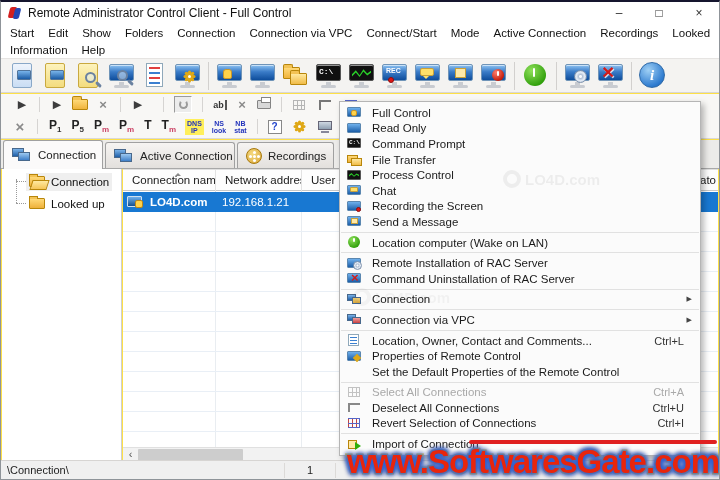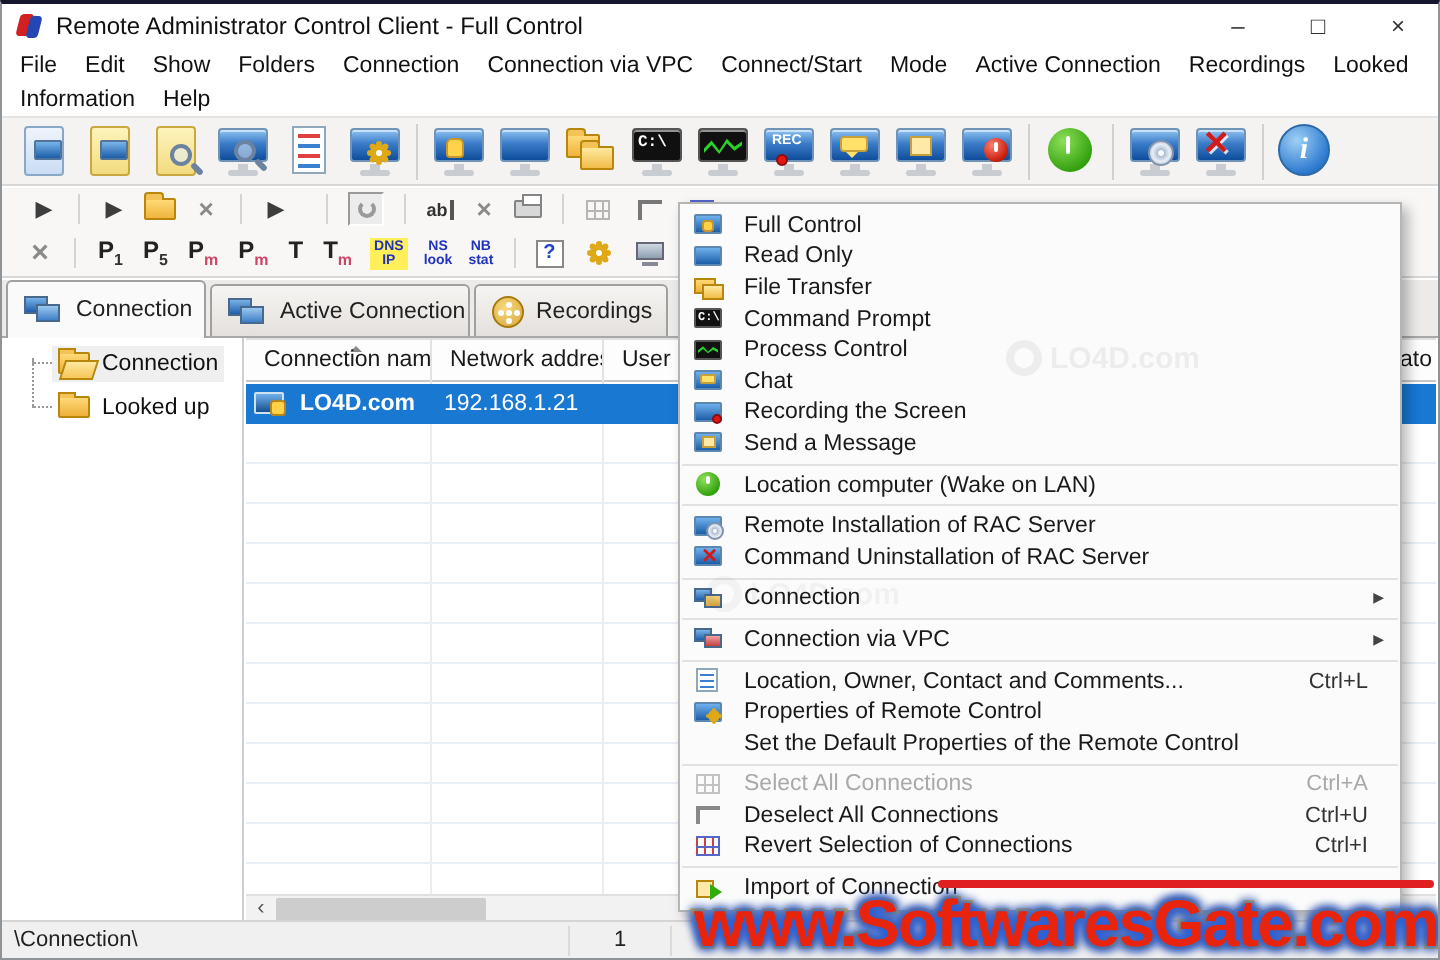--- a/index.html
+++ b/index.html
@@ -1,18 +1,18 @@
 <!DOCTYPE html>
 <html><head>
 <meta charset="utf-8">
 <style>
   * { margin:0; padding:0; box-sizing:border-box; }
   html,body { width:720px; height:480px; overflow:hidden; background:#d4d4d4;
               font-family:"Liberation Sans","DejaVu Sans",sans-serif; }
-  #win { position:relative; width:720px; height:480px; background:#ffffff;
+  #win { position:relative; width:720px; height:480px; background:#fde047;
          border:1px solid #8f9499; border-top:2px solid #15152e; overflow:hidden; }
 
   
   .titlebar { position:absolute; left:0; top:0; width:100%; height:22px; background:#fff; }
   .appicon { position:absolute; left:7px; top:4px; width:14px; height:14px; }
   .appicon .a1{position:absolute;left:1px;top:1px;width:7px;height:11px;background:#d21f1f;transform:skewX(-14deg);border-radius:2px;}
   .appicon .a2{position:absolute;left:6px;top:2px;width:6px;height:11px;background:#2446b4;transform:skewX(-14deg);border-radius:2px;}
   .title-text { position:absolute; left:27px; top:4px; font-size:12px; color:#111; white-space:nowrap; }
   .winctl { position:absolute; top:0; height:22px; width:40px; text-align:center;
             font-size:12px; color:#333; line-height:22px; cursor:default; }
@@ -212,21 +212,21 @@
         <span class="a2"></span>
       </span>
     <span class="title-text">Remote Administrator Control Client - Full Control</span>
     <span class="winctl ctl-min">–</span>
     <span class="winctl ctl-max">□</span>
     <span class="winctl ctl-close">×</span>
   </div>
 
   <div class="menubar">
     <div class="mrow">
-      <span class="mitem">File</span>
+      <span class="mitem">Start</span>
       <span class="mitem">Edit</span>
       <span class="mitem">Show</span>
       <span class="mitem">Folders</span>
       <span class="mitem">Connection</span>
       <span class="mitem">Connection via VPC</span>
       <span class="mitem">Connect/Start</span>
       <span class="mitem">Mode</span>
       <span class="mitem">Active Connection</span>
       <span class="mitem">Recordings</span>
       <span class="mitem">Looked</span>
@@ -501,31 +501,31 @@
       <span class="clabel">Full Control</span>
     </div>
     <div class="cmi">
       <span class="cico">
           <span class="ms"></span>
         </span>
       <span class="clabel">Read Only</span>
     </div>
     <div class="cmi">
       <span class="cico">
+          <span class="ms black"></span>
+          <span class="mo-ctext">C:\</span>
+        </span>
+      <span class="clabel">Command Prompt</span>
+    </div>
+    <div class="cmi">
+      <span class="cico">
           <span class="mo-fold1"></span>
           <span class="mo-fold2"></span>
         </span>
       <span class="clabel">File Transfer</span>
-    </div>
-    <div class="cmi">
-      <span class="cico">
-          <span class="ms black"></span>
-          <span class="mo-ctext">C:\</span>
-        </span>
-      <span class="clabel">Command Prompt</span>
     </div>
     <div class="cmi">
       <span class="cico">
           <span class="ms black"></span>
           <span class="mo-zig"></span>
         </span>
       <span class="clabel">Process Control</span>
     </div>
     <div class="cmi">
       <span class="cico">

